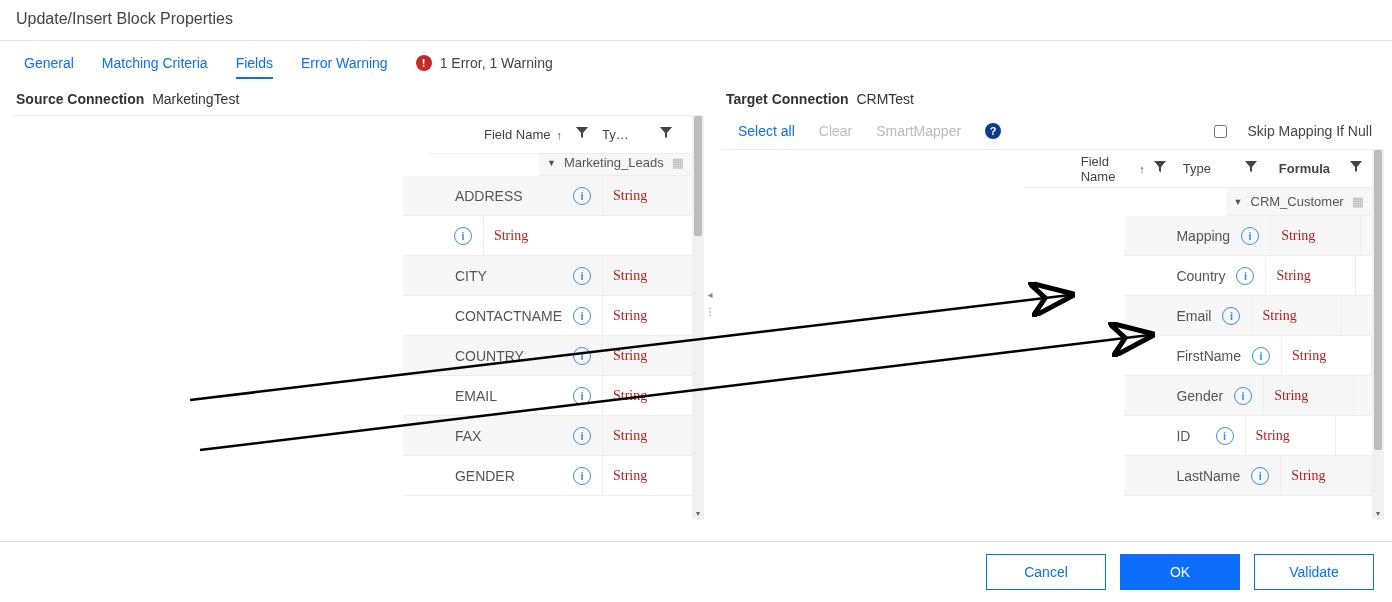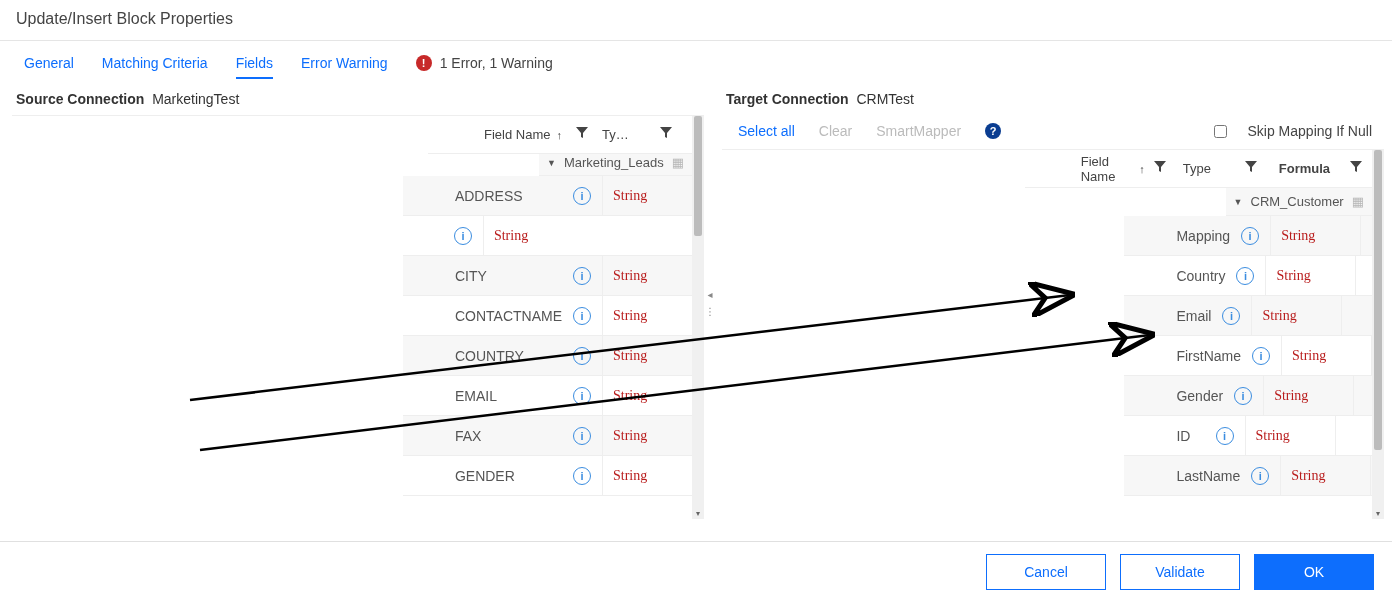--- a/index.html
+++ b/index.html
@@ -463,15 +463,15 @@
     <marker id="ah" markerWidth="18" markerHeight="14" refX="16" refY="7" orient="auto">
       <path d="M0,0 L18,7 L0,14 L6,7 z" fill="none" stroke="#000" stroke-width="2"></path>
     </marker>
   </defs>
   <line x1="190" y1="400" x2="1070" y2="295" stroke="#000" stroke-width="2.5" marker-end="url(#ah)"></line>
   <line x1="200" y1="450" x2="1150" y2="335" stroke="#000" stroke-width="2.5" marker-end="url(#ah)"></line>
 </svg>
 
 <div class="footer">
   <div class="btn">Cancel</div>
+  <div class="btn primary">OK</div>
   <div class="btn">Validate</div>
-  <div class="btn primary">OK</div>
 </div>
 
 </body></html>

